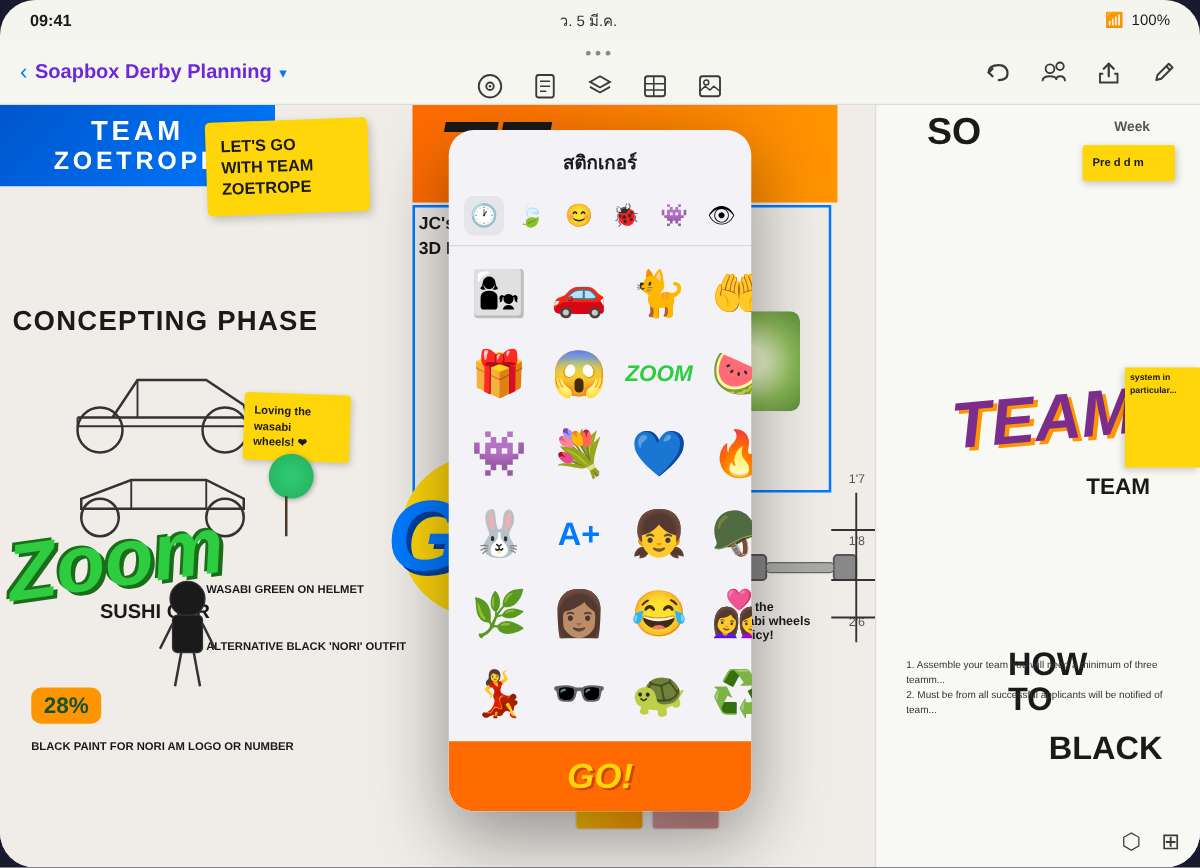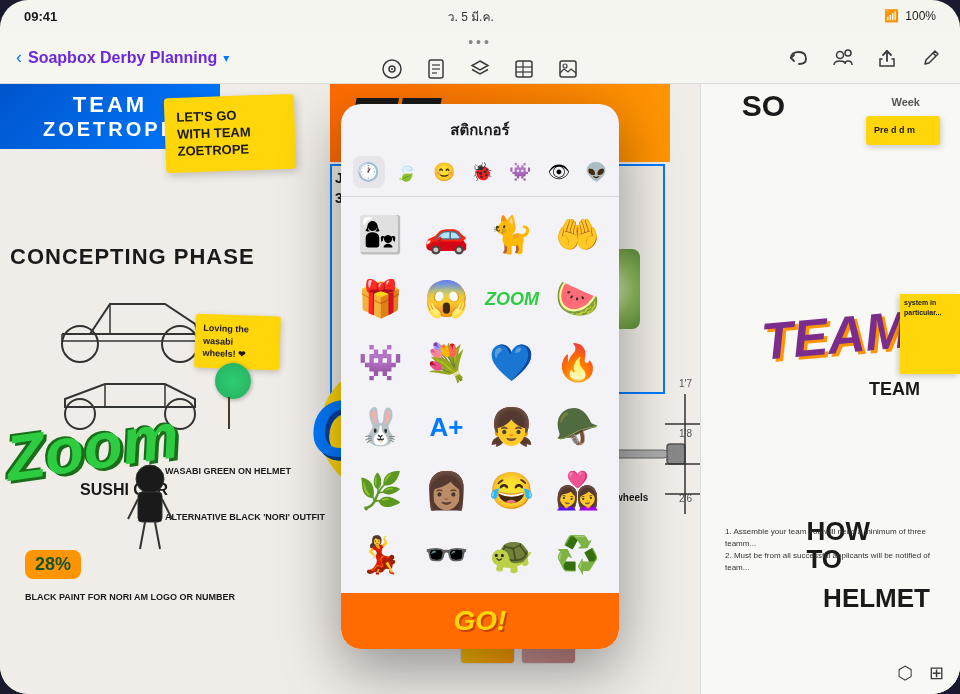--- a/index.html
+++ b/index.html
@@ -209,21 +209,21 @@
       font-style: italic;
       transform: rotate(-5deg);
     }
 
     
     .sticker-panel {
       position: absolute;
       top: 20px;
       left: 50%;
       transform: translateX(-50%);
-      width: 278px;
+      width: 242px;
       background: #f2f2f7;
       border-radius: 20px;
       box-shadow: 0 20px 60px rgba(0,0,0,0.4);
       z-index: 200;
       overflow: hidden;
     }
 
     .sticker-panel-header {
       text-align: center;
       padding: 14px 16px 8px;
@@ -601,21 +601,21 @@
 
         <div class="teamz-text" style="top:220px; right:20px;">TEAMZ</div>
 
         <div style="position:absolute; top:295px; right:40px; font-size:18px; font-weight:900; color:#1a1a1a;">TEAM</div>
 
 
         <div style="position:absolute; bottom:120px; right:90px;">
           <div style="font-size:26px; font-weight:900; color:#1a1a1a; line-height:1.1;text-align:right;">HOW</div>
           <div style="font-size:26px; font-weight:900; color:#1a1a1a; line-height:1.1;">TO</div>
         </div>
-        <div style="position:absolute; bottom:80px; right:30px; font-size:26px; font-weight:900; color:#1a1a1a;">HELMET</div>
+        <div style="position:absolute; bottom:80px; right:30px; font-size:26px; font-weight:900; color:#1a1a1a;">BLACK</div>
 
         <div class="body-text-area" style="bottom:120px; right:15px; width:220px; font-size:8px;">
           1. Assemble your team You will need a minimum of three teamm...<br>
           2. Must be from all successful applicants will be notified of team...
         </div>
 
         <div style="position:absolute; bottom:320px; right:0; width:60px; height:80px; background:#ffd60a; padding:4px; box-shadow:-2px 2px 6px rgba(0,0,0,0.2);">
           <div style="font-size:7px; font-weight:600; color:#1a1a1a; line-height:1.4;">system in particular...</div>
         </div>
 

